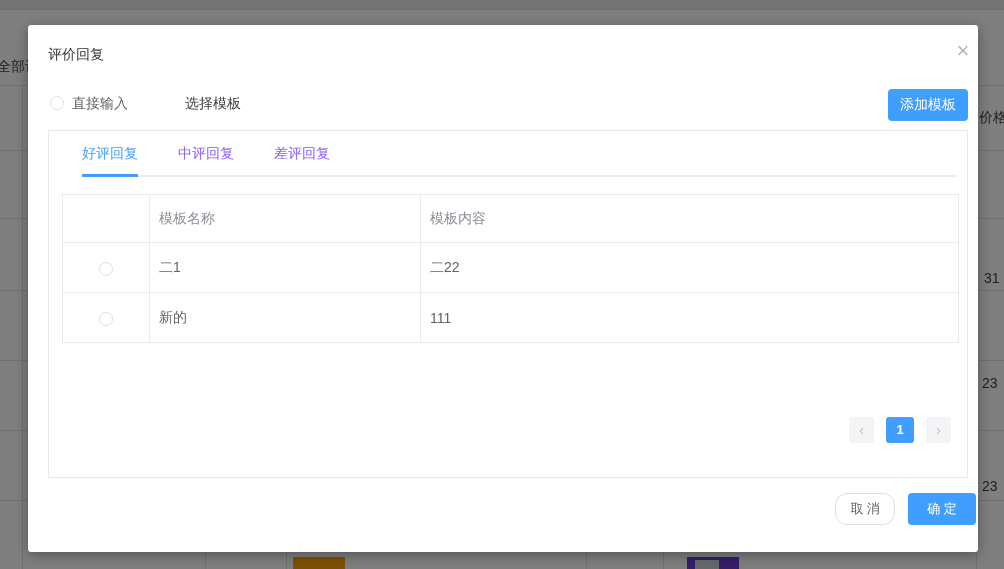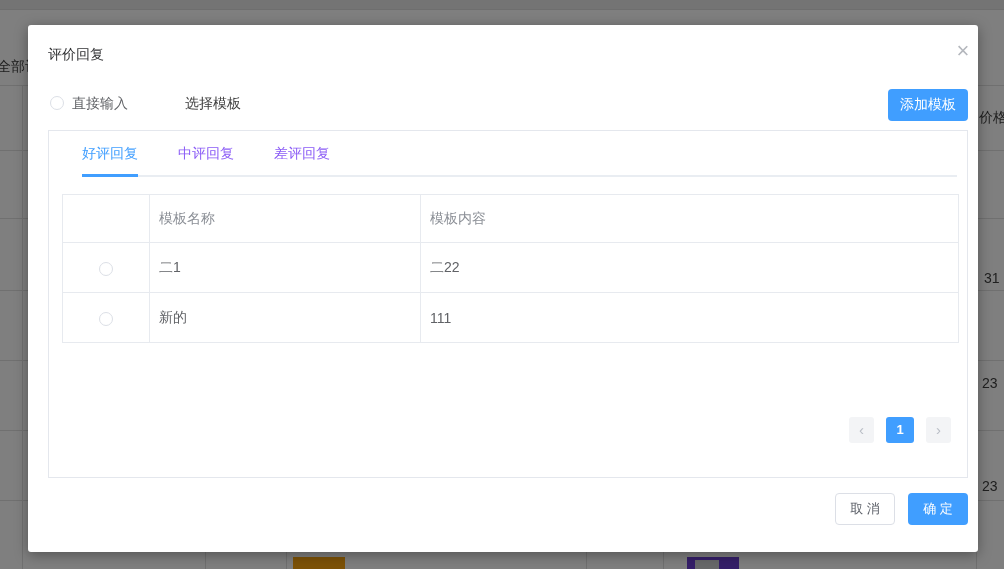--- a/index.html
+++ b/index.html
@@ -68,23 +68,23 @@
 
   .pagination { right:16px; top:286px; display:flex; gap:12px; align-items:center; }
   .page-arrow { width:25px; height:26px; background:#f3f4f6; border-radius:3px; border:none;
                 color:#b9bdc5; font-size:15px; line-height:26px; text-align:center; cursor:pointer;
                 font-family:inherit; }
   .page-num { width:28px; height:26px; background:#409eff; border-radius:3px; border:none;
               color:#fff; font-size:13px; font-weight:700; line-height:26px; text-align:center; cursor:pointer;
               font-family:inherit; }
 
   .btn-cancel { left:807px; top:468px; width:60px; height:32px; background:#fff;
-                border:1px solid #dcdfe6; border-radius:4px; color:#5a5e66; font-size:13px;
-                cursor:pointer; font-family:Liberation Sans, sans-serif; }
-  .btn-confirm { left:880px; top:468px; width:60px; height:32px; background:#409eff;
+                border:1px solid #dcdfe6; border-radius:12px; color:#5a5e66; font-size:13px;
+                cursor:pointer; font-family:Liberation Serif, serif; }
+  .btn-confirm { left:880px; top:468px; width:68px; height:32px; background:#409eff;
                  border:none; border-radius:4px; color:#fff; font-size:13px; cursor:pointer;
                  font-family:inherit; }
 </style>
 </head>
 <body>
 
 <div class="bg-page">
   <div class="abs bg-topbar"></div>
   <div class="abs bg-text" style="left:-3px; top:58px;">全部评价</div>
 

